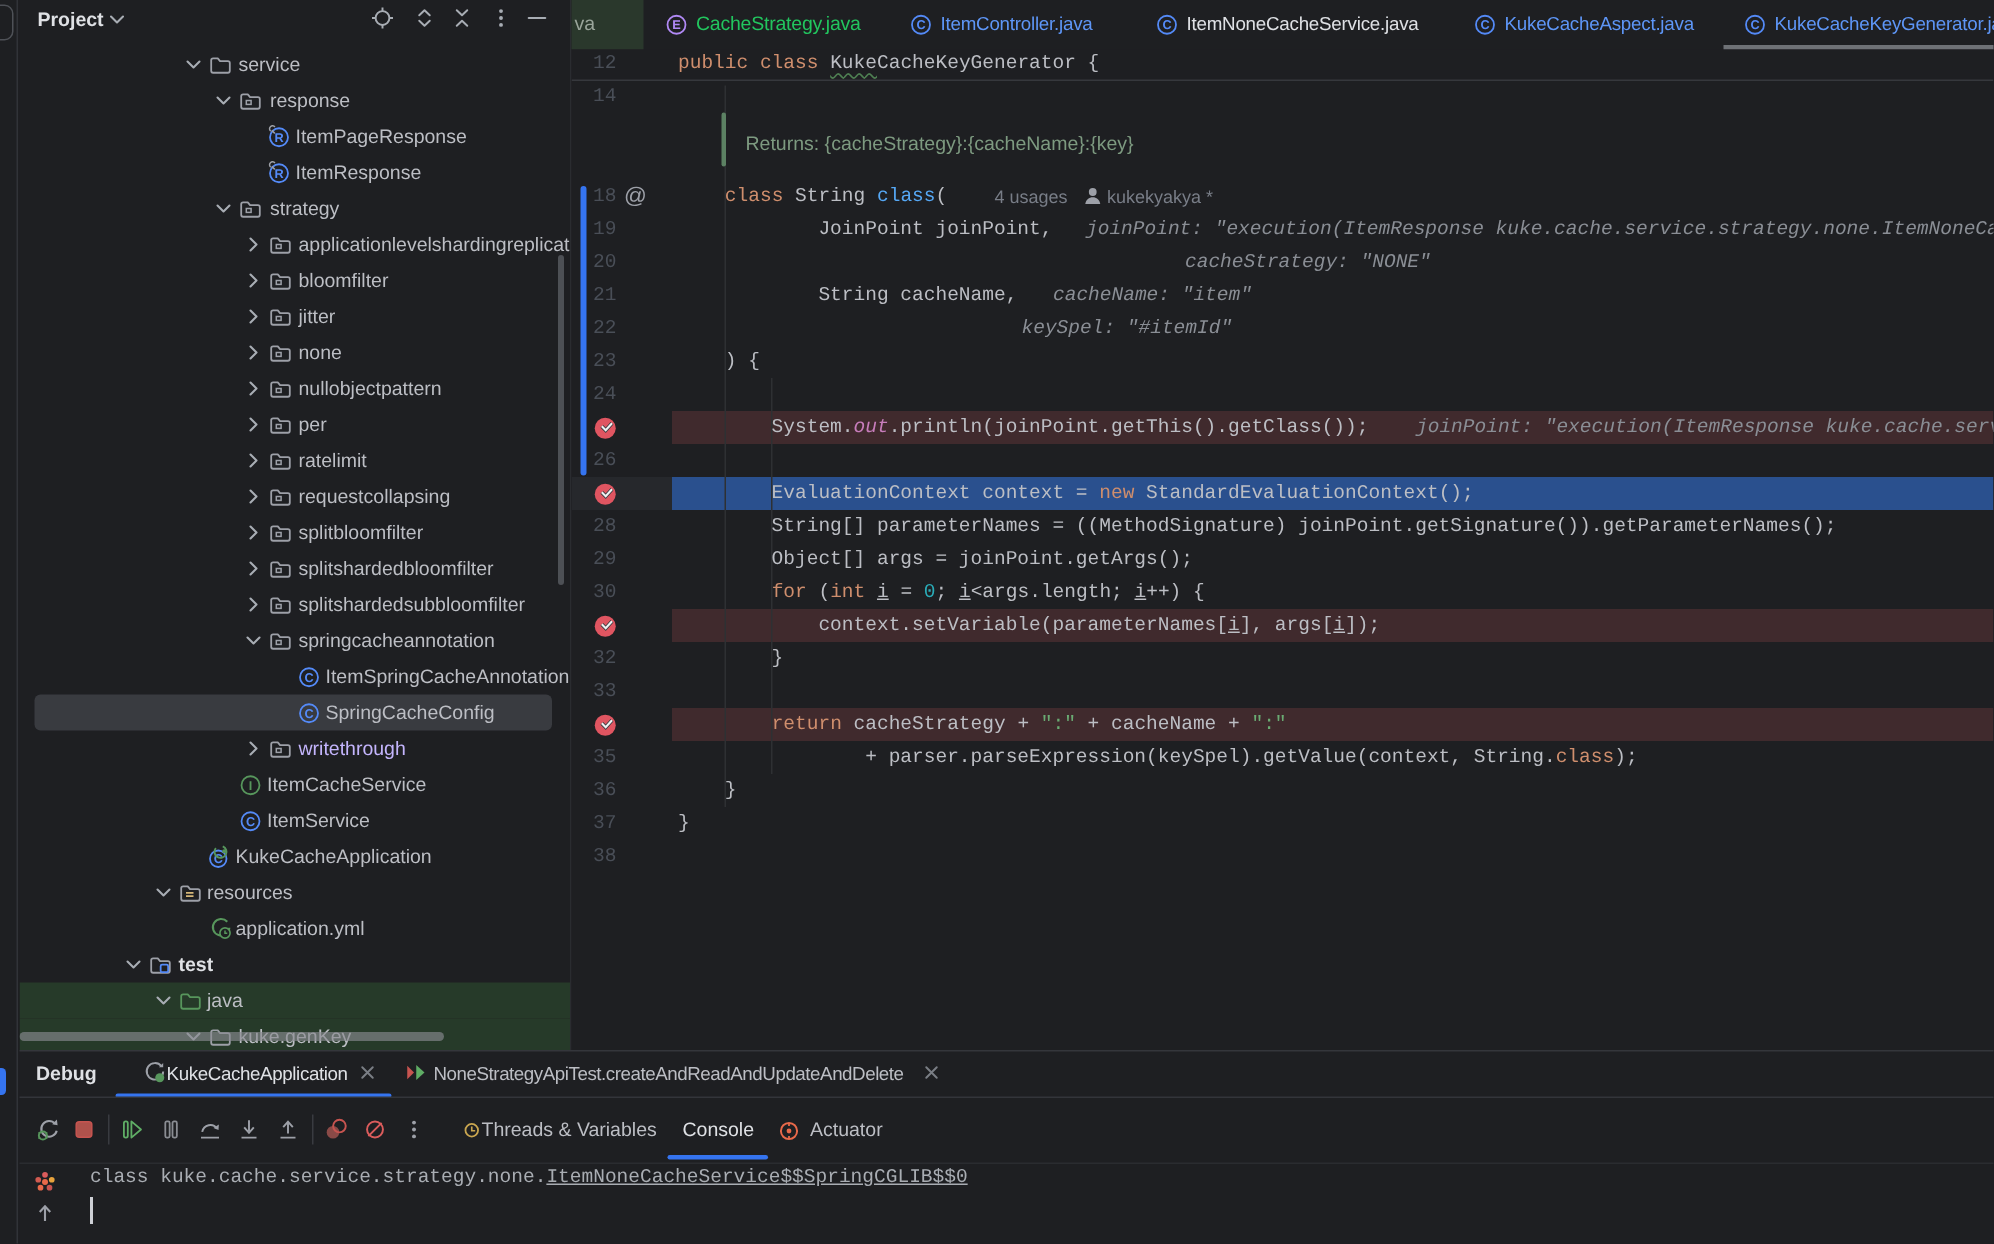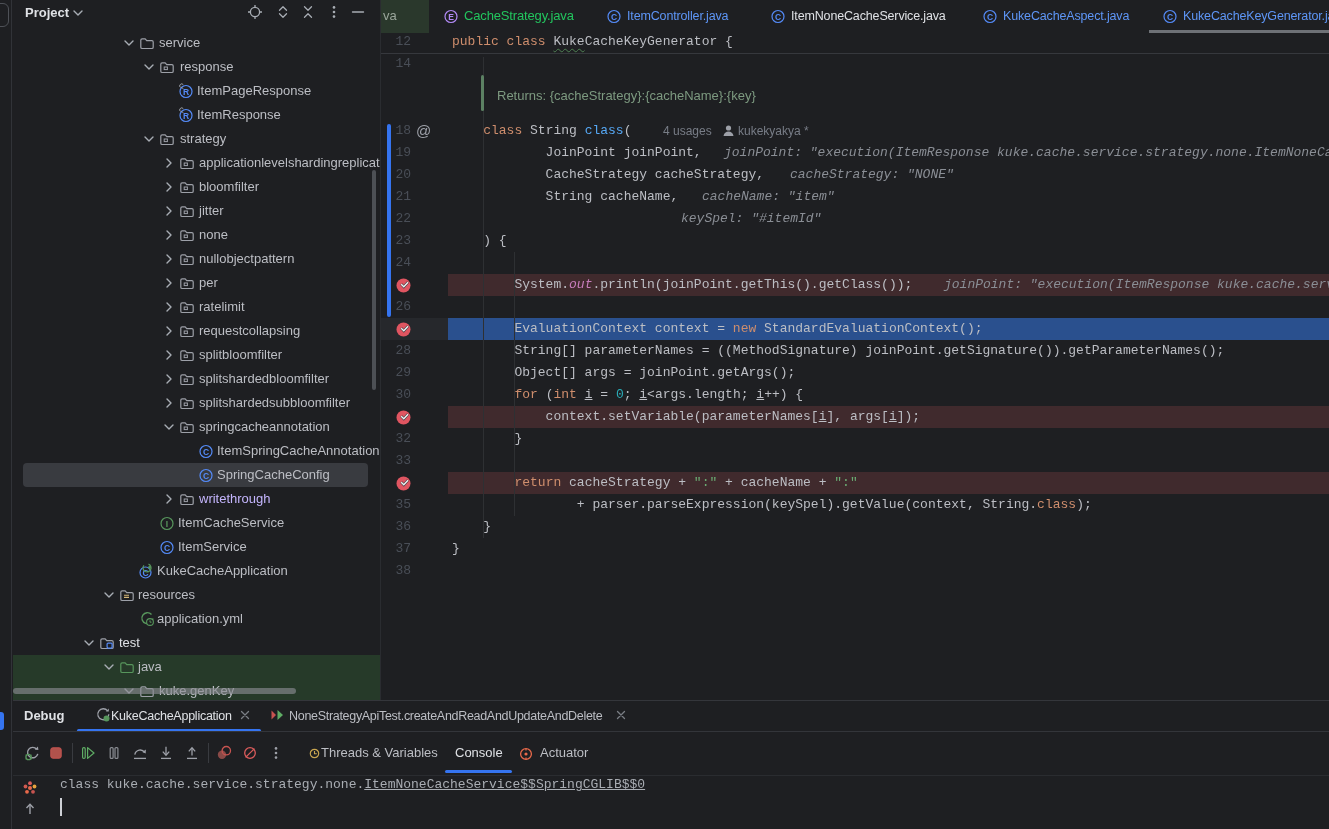--- a/index.html
+++ b/index.html
@@ -198,21 +198,21 @@
         <path d="M11 9.4v1.8h1.5" stroke="#57965c" stroke-width="1" fill="none"></path>
       </svg>
 <div class="t" style="left:144px;top:607px;color:#bcbec4">application.yml</div>
 <svg class="abs" style="left:68px;top:635px" width="16" height="16" viewBox="0 0 16 16">
         <path d="M4 6l4 4 4-4" fill="none" stroke="#a8adb4" stroke-width="1.4" stroke-linecap="round" stroke-linejoin="round"></path>
       </svg>
 <svg class="abs" style="left:86px;top:635px" width="16" height="16" viewBox="0 0 16 16">
         <path d="M1.8 5.2c0-.7.6-1.3 1.3-1.3h3.1l1.5 1.8h5.2c.7 0 1.3.6 1.3 1.3v5.2c0 .7-.6 1.3-1.3 1.3H3.1c-.7 0-1.3-.6-1.3-1.3z" fill="none" stroke="#9da0a8" stroke-width="1.2" stroke-linejoin="round"></path>
         <rect x="8.1" y="8.1" width="5" height="5" rx="1" fill="#1e1f22" stroke="#548af7" stroke-width="1.2"></rect>
       </svg>
-<div class="t" style="left:106px;top:631px;font-weight:normal;color:#dfe1e5">test</div>
+<div class="t" style="left:106px;top:631px;font-weight:bold;color:#dfe1e5">test</div>
 <div class="abs" style="left:0;top:655px;width:367px;height:24px;background:#263a29"></div>
 <svg class="abs" style="left:88px;top:659px" width="16" height="16" viewBox="0 0 16 16">
         <path d="M4 6l4 4 4-4" fill="none" stroke="#a8adb4" stroke-width="1.4" stroke-linecap="round" stroke-linejoin="round"></path>
       </svg>
 <svg class="abs" style="left:106px;top:659px" width="16" height="16" viewBox="0 0 16 16">
         <path d="M1.8 5.2c0-.7.6-1.3 1.3-1.3h3.1l1.5 1.8h5.2c.7 0 1.3.6 1.3 1.3v5.2c0 .7-.6 1.3-1.3 1.3H3.1c-.7 0-1.3-.6-1.3-1.3z" fill="none" stroke="#57965c" stroke-width="1.2" stroke-linejoin="round"></path>
       </svg>
 <div class="t" style="left:125px;top:655px;color:#bcbec4">java</div>
 <div class="abs" style="left:0;top:679px;width:367px;height:24px;background:#263a29"></div>
 <svg class="abs" style="left:108px;top:683px" width="16" height="16" viewBox="0 0 16 16">
@@ -331,21 +331,20 @@
 <div class="abs" style="left:116px;top:55px;color:#7d9a80;font-size:13px">Returns: {cacheStrategy}:{cacheName}:{key}</div>
 <div class="mono abs" style="left:71px;top:-2px"><span class="kw">public class</span> <span class="wavy">Kuke</span>CacheKeyGenerator {</div>
 <div class="mono abs" style="left:71px;top:87px">    <span class="kw">class</span> String <span class="mth">class</span>(</div>
 <div class="abs" style="left:282px;top:87px;line-height:22px;font-size:12px;color:#787d87">4 usages</div>
 <svg class="abs" style="left:341px;top:91px" width="13" height="13" viewBox="0 0 13 13">
         <circle cx="6.5" cy="4" r="2.6" fill="#9da0a8"></circle>
         <path d="M1.5 12c.5-3 2.5-4.5 5-4.5s4.5 1.5 5 4.5z" fill="#9da0a8"></path>
       </svg>
 <div class="abs" style="left:357px;top:87px;line-height:22px;font-size:12px;color:#787d87">kukekyakya *</div>
 <div class="mono abs" style="left:71px;top:109px">            JoinPoint joinPoint,</div>
-<div class="mono abs" style="left:71px;top:131px">            CacheStrategy cacheStrategy,</div>
 <div class="mono abs" style="left:71px;top:153px">            String cacheName,</div>
 <div class="mono abs" style="left:71px;top:197px">    ) {</div>
 <div class="mono abs" style="left:71px;top:241px">        System.<span class="fld">out</span>.println(joinPoint.getThis().getClass());</div>
 <div class="mono abs" style="left:71px;top:307px">        String[] parameterNames = ((MethodSignature) joinPoint.getSignature()).getParameterNames();</div>
 <div class="mono abs" style="left:71px;top:285px">        EvaluationContext context = <span class="kw">new</span> StandardEvaluationContext();</div>
 <div class="mono abs" style="left:71px;top:329px">        Object[] args = joinPoint.getArgs();</div>
 <div class="mono abs" style="left:71px;top:351px">        <span class="kw">for</span> (<span class="kw">int</span> <span class="ul">i</span> = <span class="nm">0</span>; <span class="ul">i</span>&lt;args.length; <span class="ul">i</span>++) {</div>
 <div class="mono abs" style="left:71px;top:373px">            context.setVariable(parameterNames[<span class="ul">i</span>], args[<span class="ul">i</span>]);</div>
 <div class="mono abs" style="left:71px;top:395px">        }</div>
 <div class="mono abs" style="left:71px;top:439px">        <span class="kw">return</span> cacheStrategy + <span class="str">":"</span> + cacheName + <span class="str">":"</span></div>

